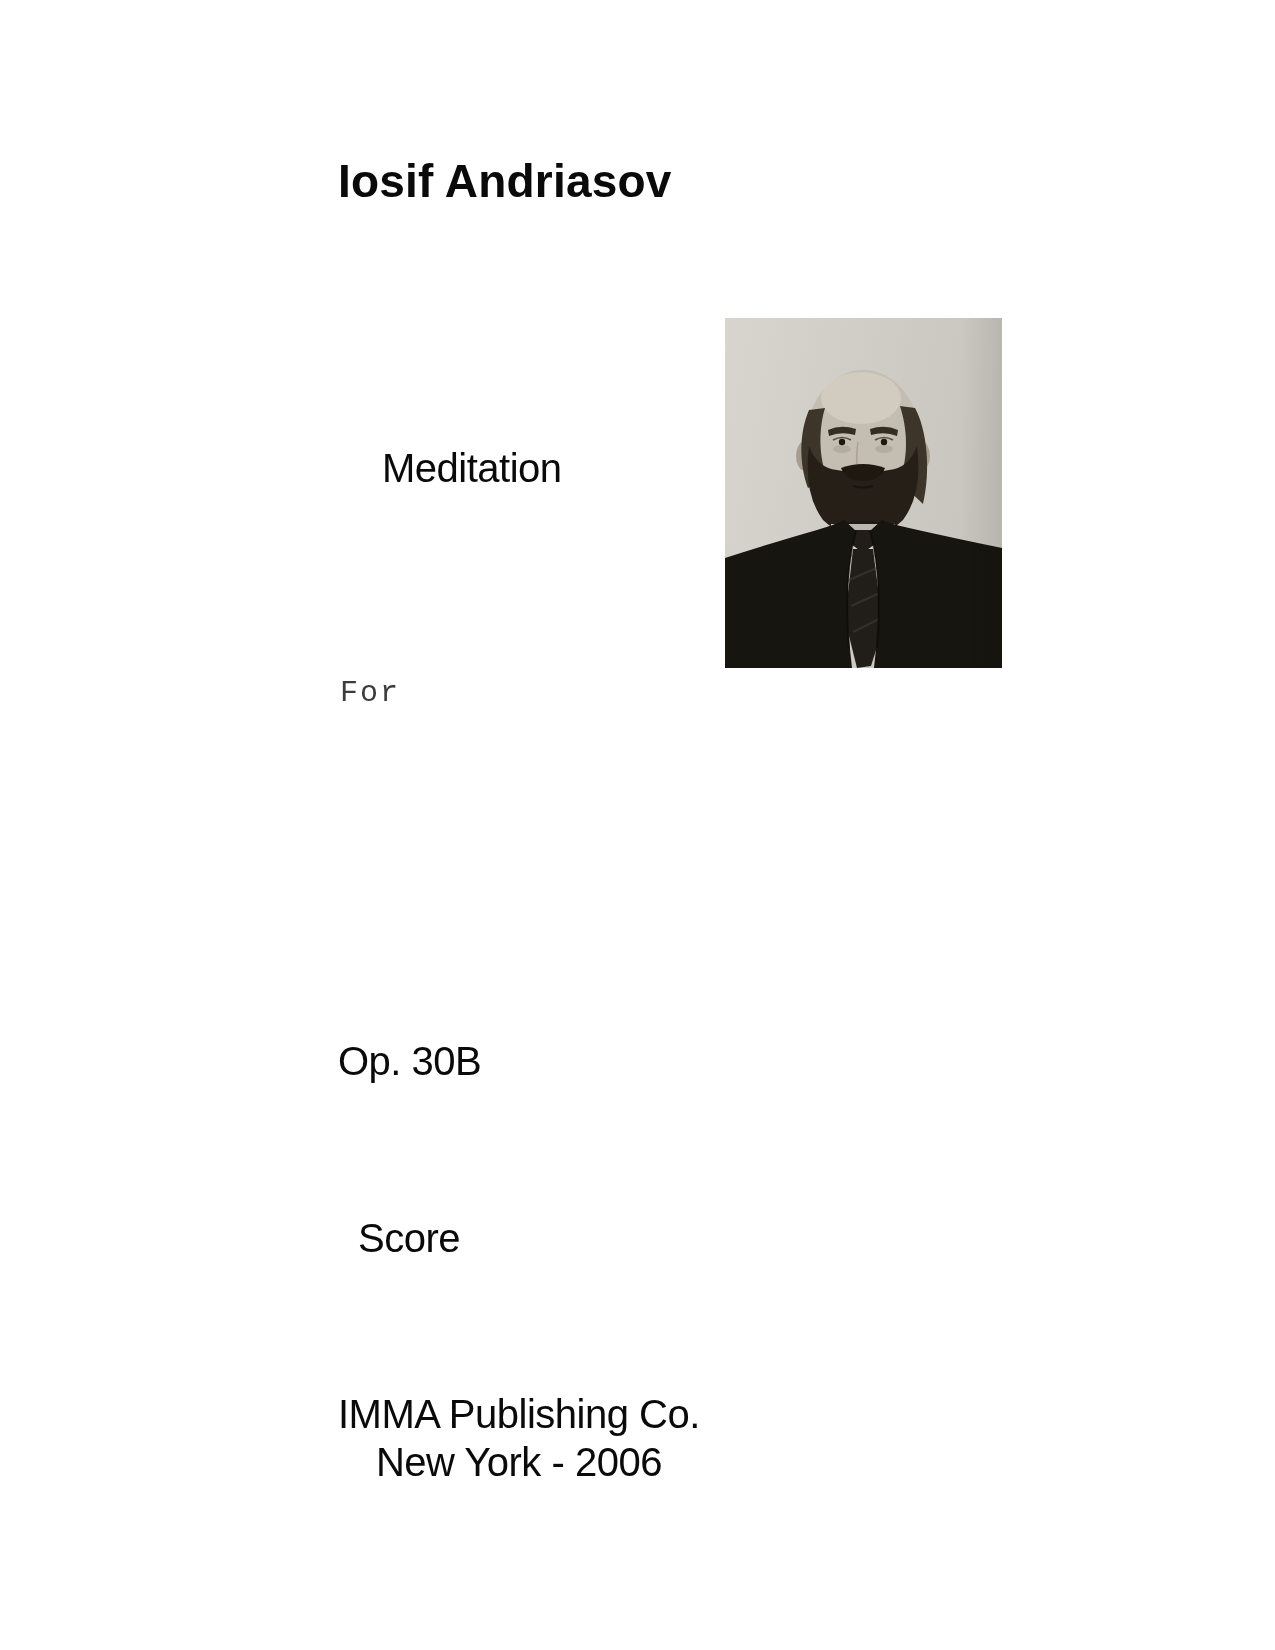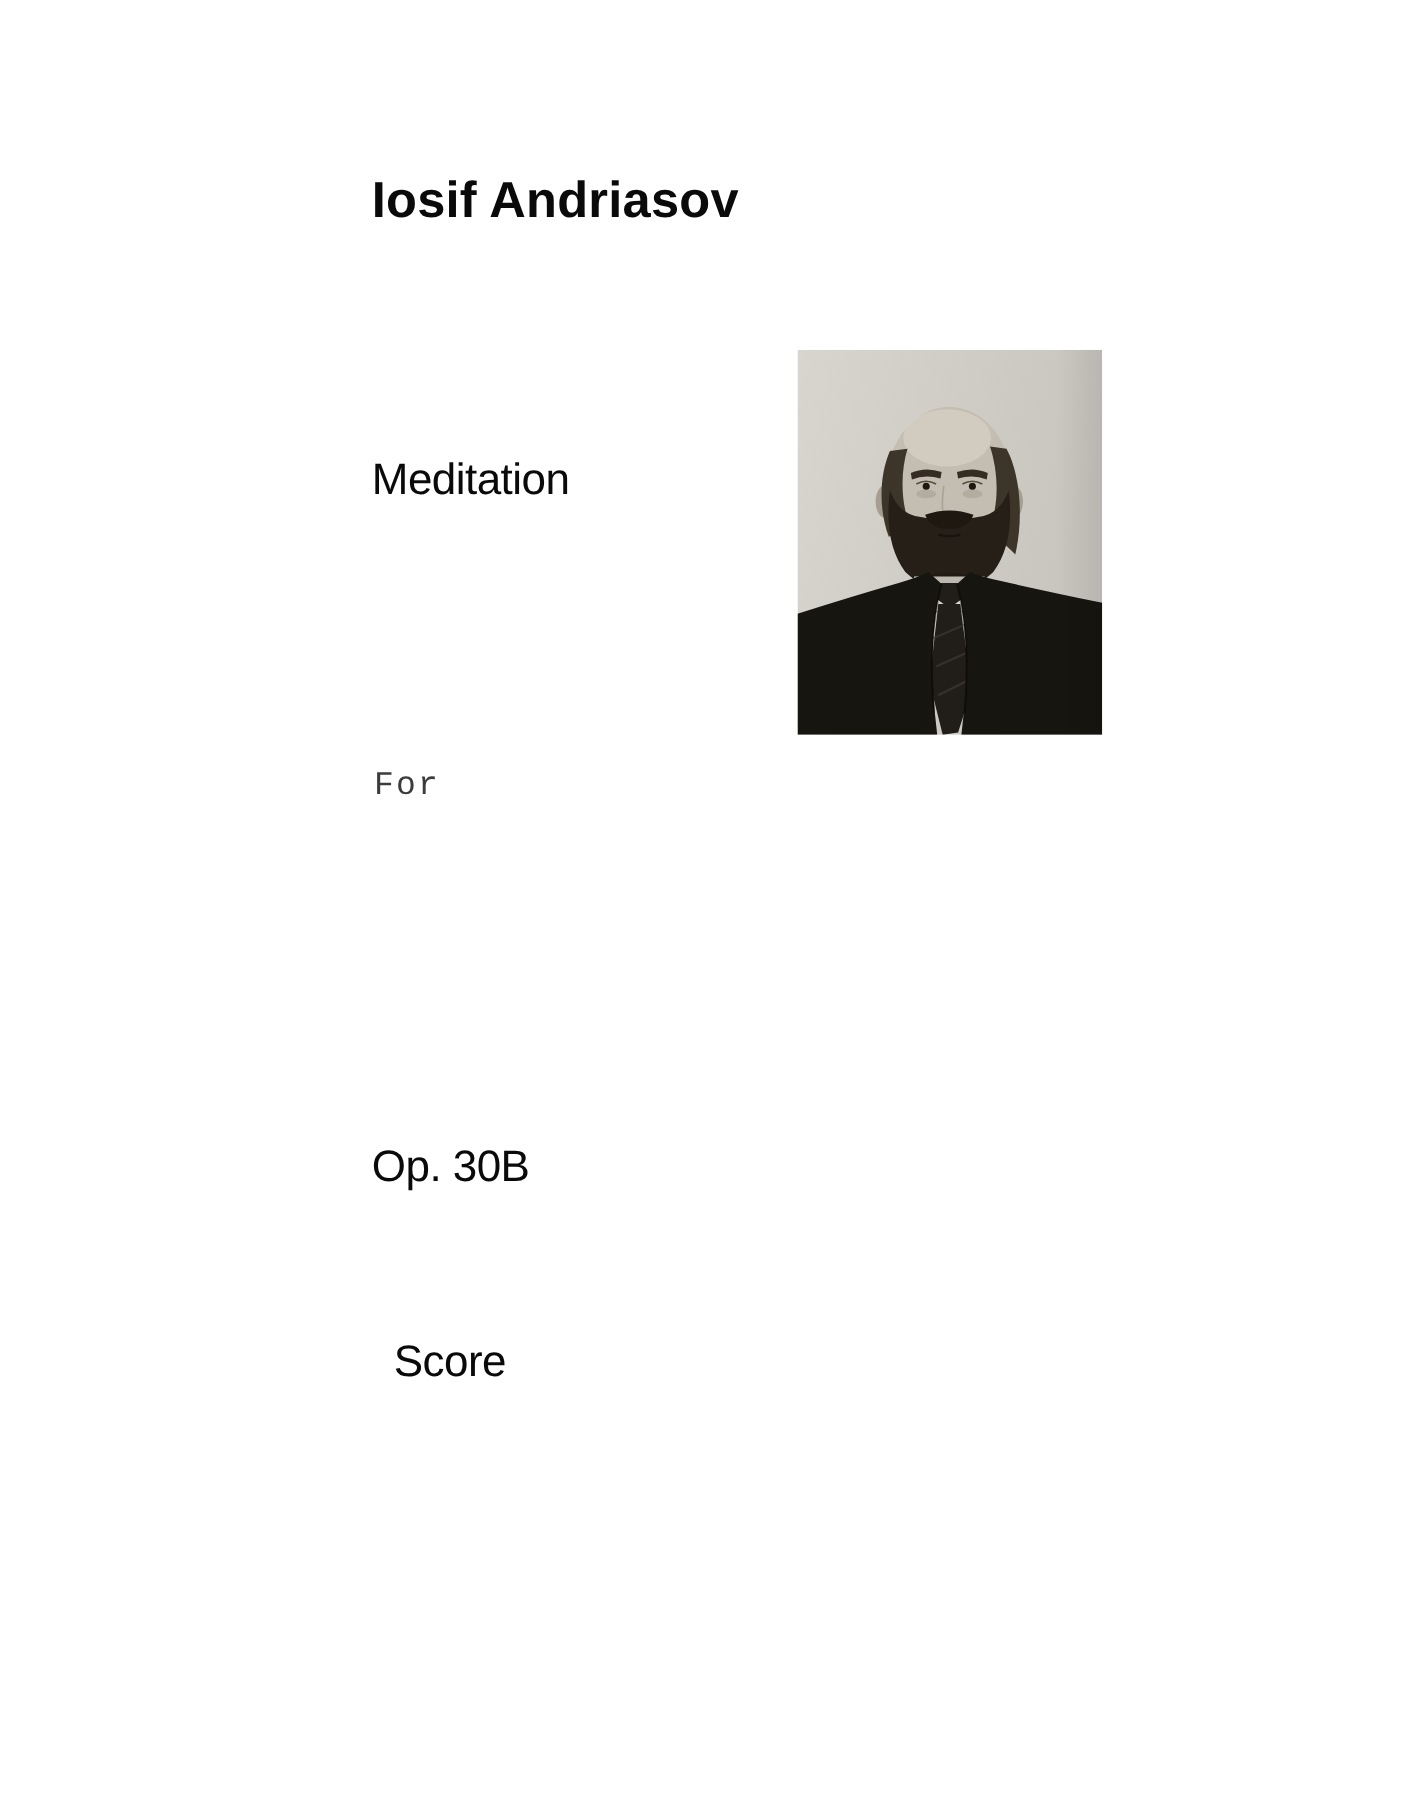--- a/index.html
+++ b/index.html
@@ -15,26 +15,26 @@
   .author{
     position:absolute;left:338px;top:158px;
     font-size:46px;font-weight:700;line-height:1;letter-spacing:0.2px;
     white-space:nowrap;
   }
   .line{
     position:absolute;left:338px;
     font-size:40px;font-weight:400;line-height:1;letter-spacing:-0.5px;
     white-space:nowrap;
   }
-  .line-meditation{top:416px;}
+  .line-meditation{top:448px;margin-left:44px;}
   .line-ensemble{top:865px;}
   .line-opus{top:1041px;}
   .line-score{top:1218px;margin-left:20px;}
   .mono{
-    position:absolute;left:340px;top:700px;
+    position:absolute;left:340px;top:678px;
     font-family:"Liberation Mono","DejaVu Sans Mono",monospace;
     font-size:30px;line-height:1;letter-spacing:2px;
     color:var(--mono-text,#3c3c3c);
     white-space:nowrap;
   }
   .imprint{
     position:absolute;left:338px;top:1390px;
     font-size:40px;line-height:48px;letter-spacing:-0.5px;
     white-space:nowrap;
   }
@@ -135,14 +135,18 @@
 
   <div class="line line-meditation">Meditation</div>
 
   <div class="mono">For</div>
 
 
   <div class="line line-opus">Op. 30B</div>
 
   <div class="line line-score">Score</div>
 
+  <div class="imprint">
+    <div>IMMA Publishing Co.</div>
+    <div>New York - 2006</div>
+  </div>
 
 </div>
 
 </body></html>

